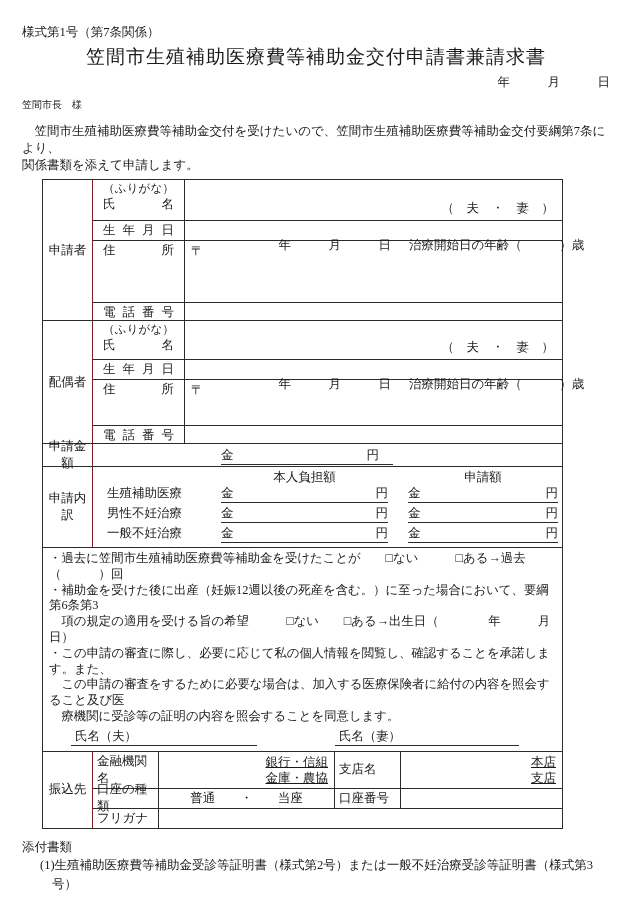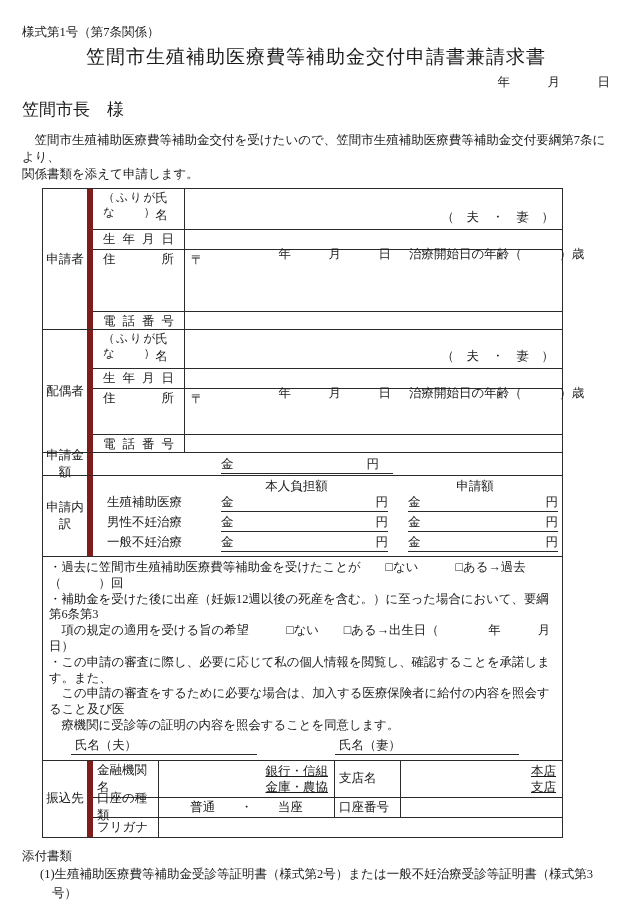--- a/index.html
+++ b/index.html
@@ -7,55 +7,55 @@
   body {
     width: 630px; height: 903px; overflow: hidden;
     font-family: "Liberation Serif", "DejaVu Serif", serif;
     color: #1a1a1a;
   }
   .page { width: 630px; height: 903px; padding: 24px 20px 0 22px; }
 
   .form-number { font-size: 12.5px; }
   .title { text-align: center; font-size: 19px; margin-top: 3px; letter-spacing: 1px; }
   .date-line { text-align: right; font-size: 12.5px; margin-top: 4px; }
-  .addressee { font-size: 17px; margin-top: 7px; }
+  .addressee { font-size: 10px; margin-top: 7px; }
   .intro { font-size: 12.5px; margin-top: 11px; line-height: 17px; white-space: pre-line; }
 
   
   .tbl { width: 521px; margin: 5px 0 0 20px; border: 1.5px solid #2b2b2b; font-size: 12.5px; }
   .bt { border-top: 1px solid #2b2b2b; }
   .sect { display: flex; align-items: stretch; }
-  .gcell { width: 50px; flex: none; border-right: 6px solid #7f1d1d;
+  .gcell { width: 50px; flex: none; border-right: 1px solid #7f1d1d;
            display: flex; align-items: center; justify-content: center; text-align: center; }
   .rows { flex: 1; min-width: 0; }
   .frow { display: flex; align-items: stretch; }
   .lcell { width: 92px; flex: none; border-right: 1px solid #2b2b2b; }
   .vcell { flex: 1; min-width: 0; padding: 1px 6px; }
   .jlabel { text-align: justify; text-align-last: justify; -moz-text-align-last: justify; padding: 1px 10px; }
   .h40 { height: 40px; } .h38 { height: 38px; } .h20 { height: 20px; }
   .h62 { height: 62px; } .h46 { height: 46px; } .h18 { height: 18px; } .h23 { height: 23px; }
 
-  .namecell { display: flex; flex-direction: row; justify-content: flex-start; padding: 1px 10px 2px 10px; }
+  .namecell { display: flex; flex-direction: column; justify-content: flex-start; padding: 1px 10px 2px 10px; }
   .furi { font-size: 11.5px; text-align: justify; text-align-last: justify; -moz-text-align-last: justify; }
   .jname { text-align: justify; text-align-last: justify; -moz-text-align-last: justify; }
   .name-note { display: flex; align-items: flex-end; justify-content: flex-end; padding: 0 8px 3px 0; }
   .birth { padding-left: 56px; white-space: pre; }
   .birth .age { margin-left: 18px; }
   .addr { padding: 2px 6px; }
 
   
   .money { display: inline-flex; align-items: flex-end; border-bottom: 1px solid #2b2b2b; }
   .money i { font-style: normal; }
   .money .fill { flex: 1; }
   .money .tail { width: 14px; flex: none; }
   .amt { padding: 3px 0 2px 0; }
   .amt .money { width: 172px; margin-left: 128px; }
 
   
-  .bd-head { display: flex; padding: 2px 12px 0 14px; line-height: 16px; justify-content: flex-end; }
+  .bd-head { display: flex; padding: 2px 12px 0 14px; line-height: 16px; }
   .bd-sp { width: 114px; flex: none; }
   .bd-c1 { width: 167px; flex: none; text-align: center; }
   .bd-c2 { width: 150px; flex: none; text-align: center; margin-left: 20px; }
   .bd-row { display: flex; align-items: flex-start; padding: 0 12px 2px 14px; line-height: 17px; }
   .bd-label { width: 114px; flex: none; }
   .bd-row .m1 { width: 167px; flex: none; }
   .bd-row .m2 { width: 150px; flex: none; margin-left: 20px; }
   .bd-last { padding-bottom: 4px; }
 
   

